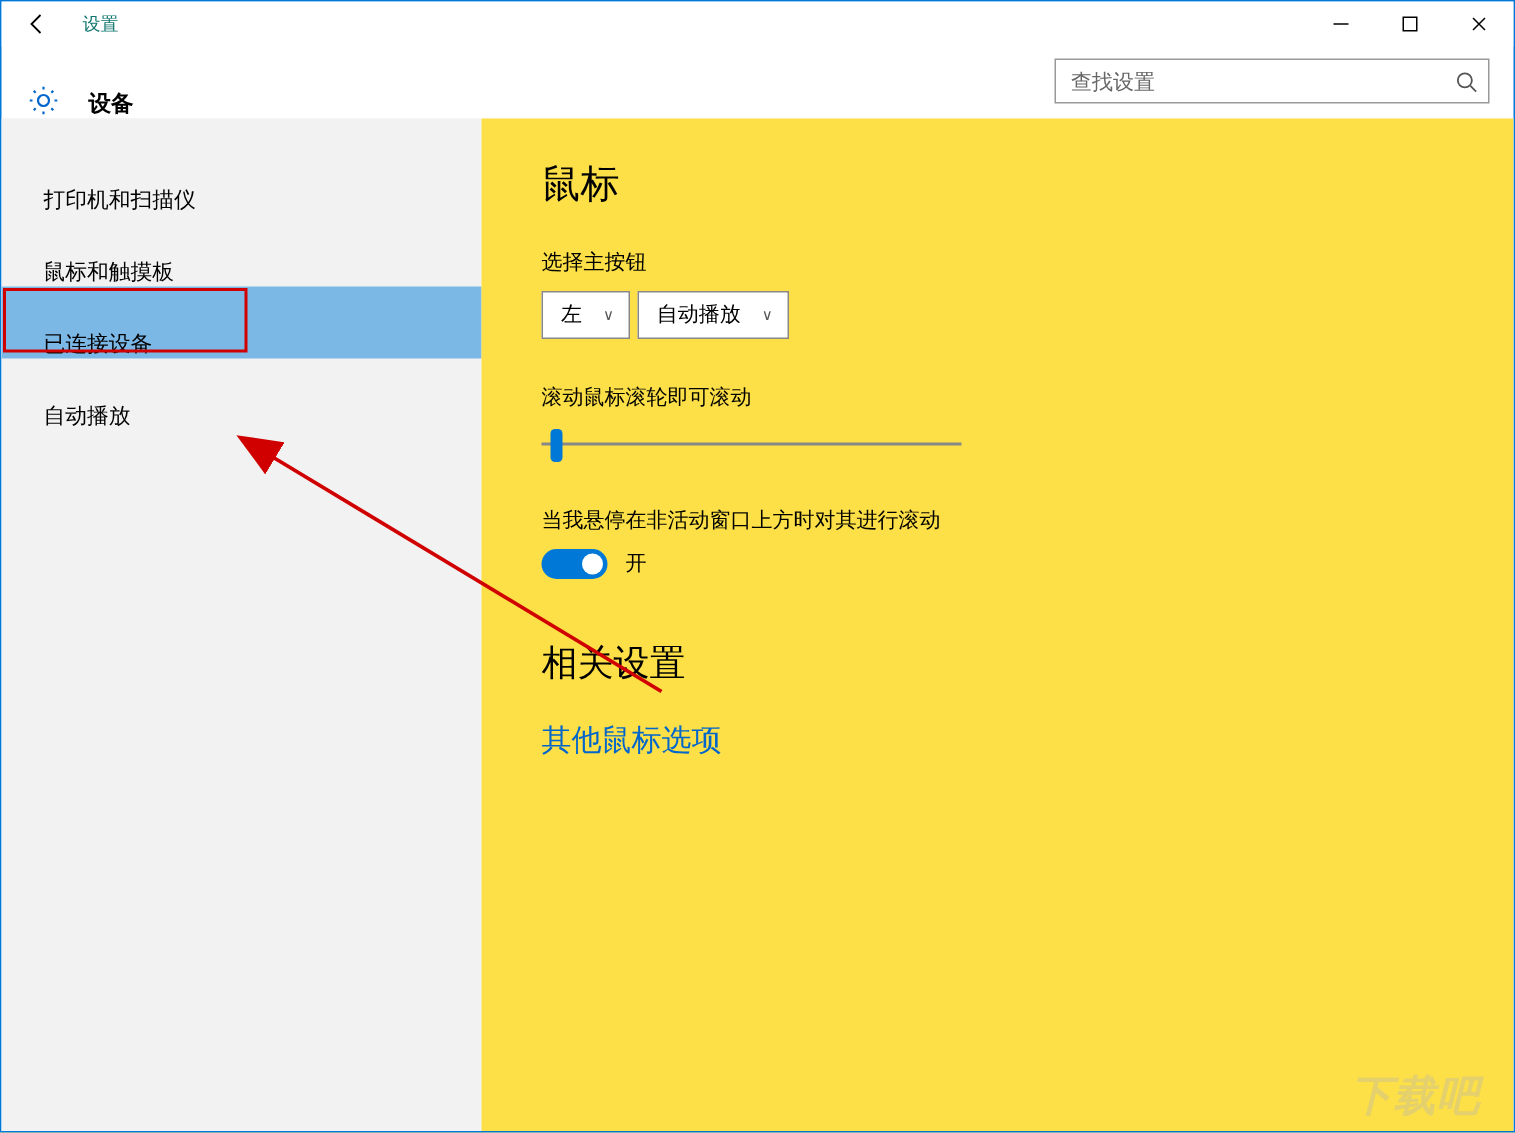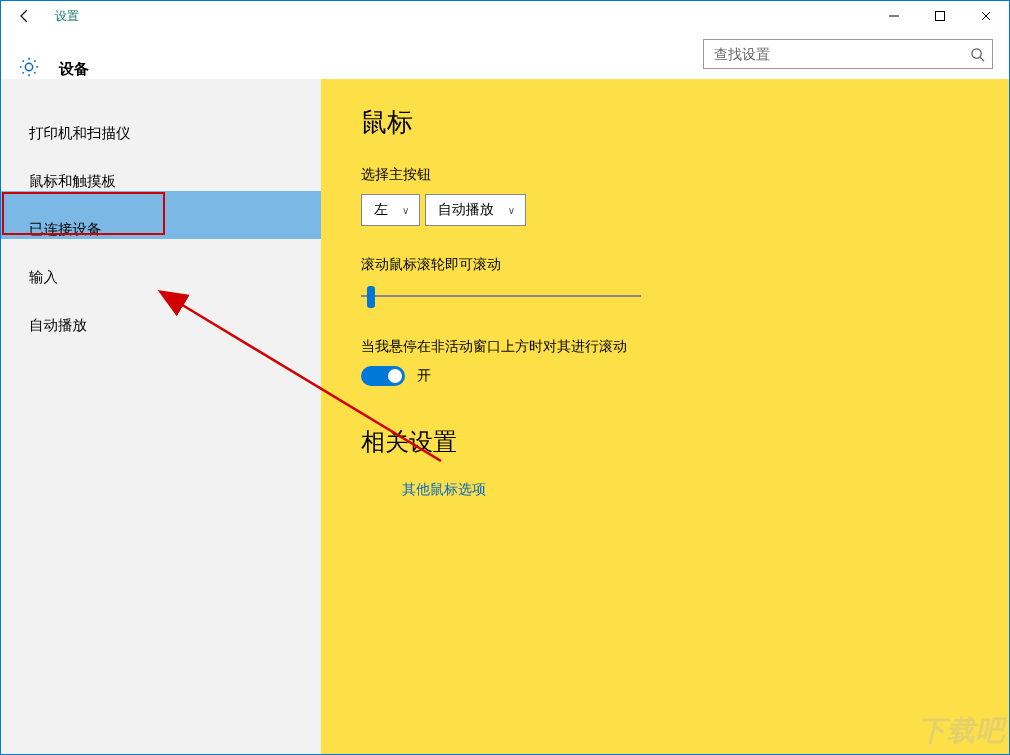--- a/index.html
+++ b/index.html
@@ -221,37 +221,36 @@
     .toggle-label {
       margin-left: 12px;
       font-size: 14px;
     }
     .section-heading {
       font-size: 24px;
       font-weight: 400;
       margin-bottom: 22px;
     }
     .link {
-      font-size: 14px;
+      font-size: 20px;
       color: #0066cc;
       cursor: pointer;
-      margin-left: 41px;
     }
 
     
     .arrow-svg {
       position: absolute;
       left: 0;
       top: 0;
       pointer-events: none;
     }
 
     .watermark {
       position: absolute;
-      right: 4px;
+      right: 22px;
       bottom: 4px;
       font-size: 28px;
       font-style: italic;
       font-weight: 700;
       color: rgba(180,180,180,0.35);
       letter-spacing: 1px;
       pointer-events: none;
     }
   </style>
 </head>
@@ -309,23 +308,20 @@
       <span>打印机和扫描仪</span>
     </div>
     <div class="sidebar-item">
       <span>鼠标和触摸板</span>
     </div>
     <div class="sidebar-item selected">
       <span>已连接设备</span>
       <div class="red-box"></div>
     </div>
     <div class="sidebar-item">
-      <span>输入</span>
-    </div>
-    <div class="sidebar-item">
       <span>自动播放</span>
     </div>
   </div>
 
   <div class="main-panel">
     <h1 class="page-heading">鼠标</h1>
 
     <div class="setting-label">选择主按钮</div>
     <div class="dropdown">
       <span>左</span>

